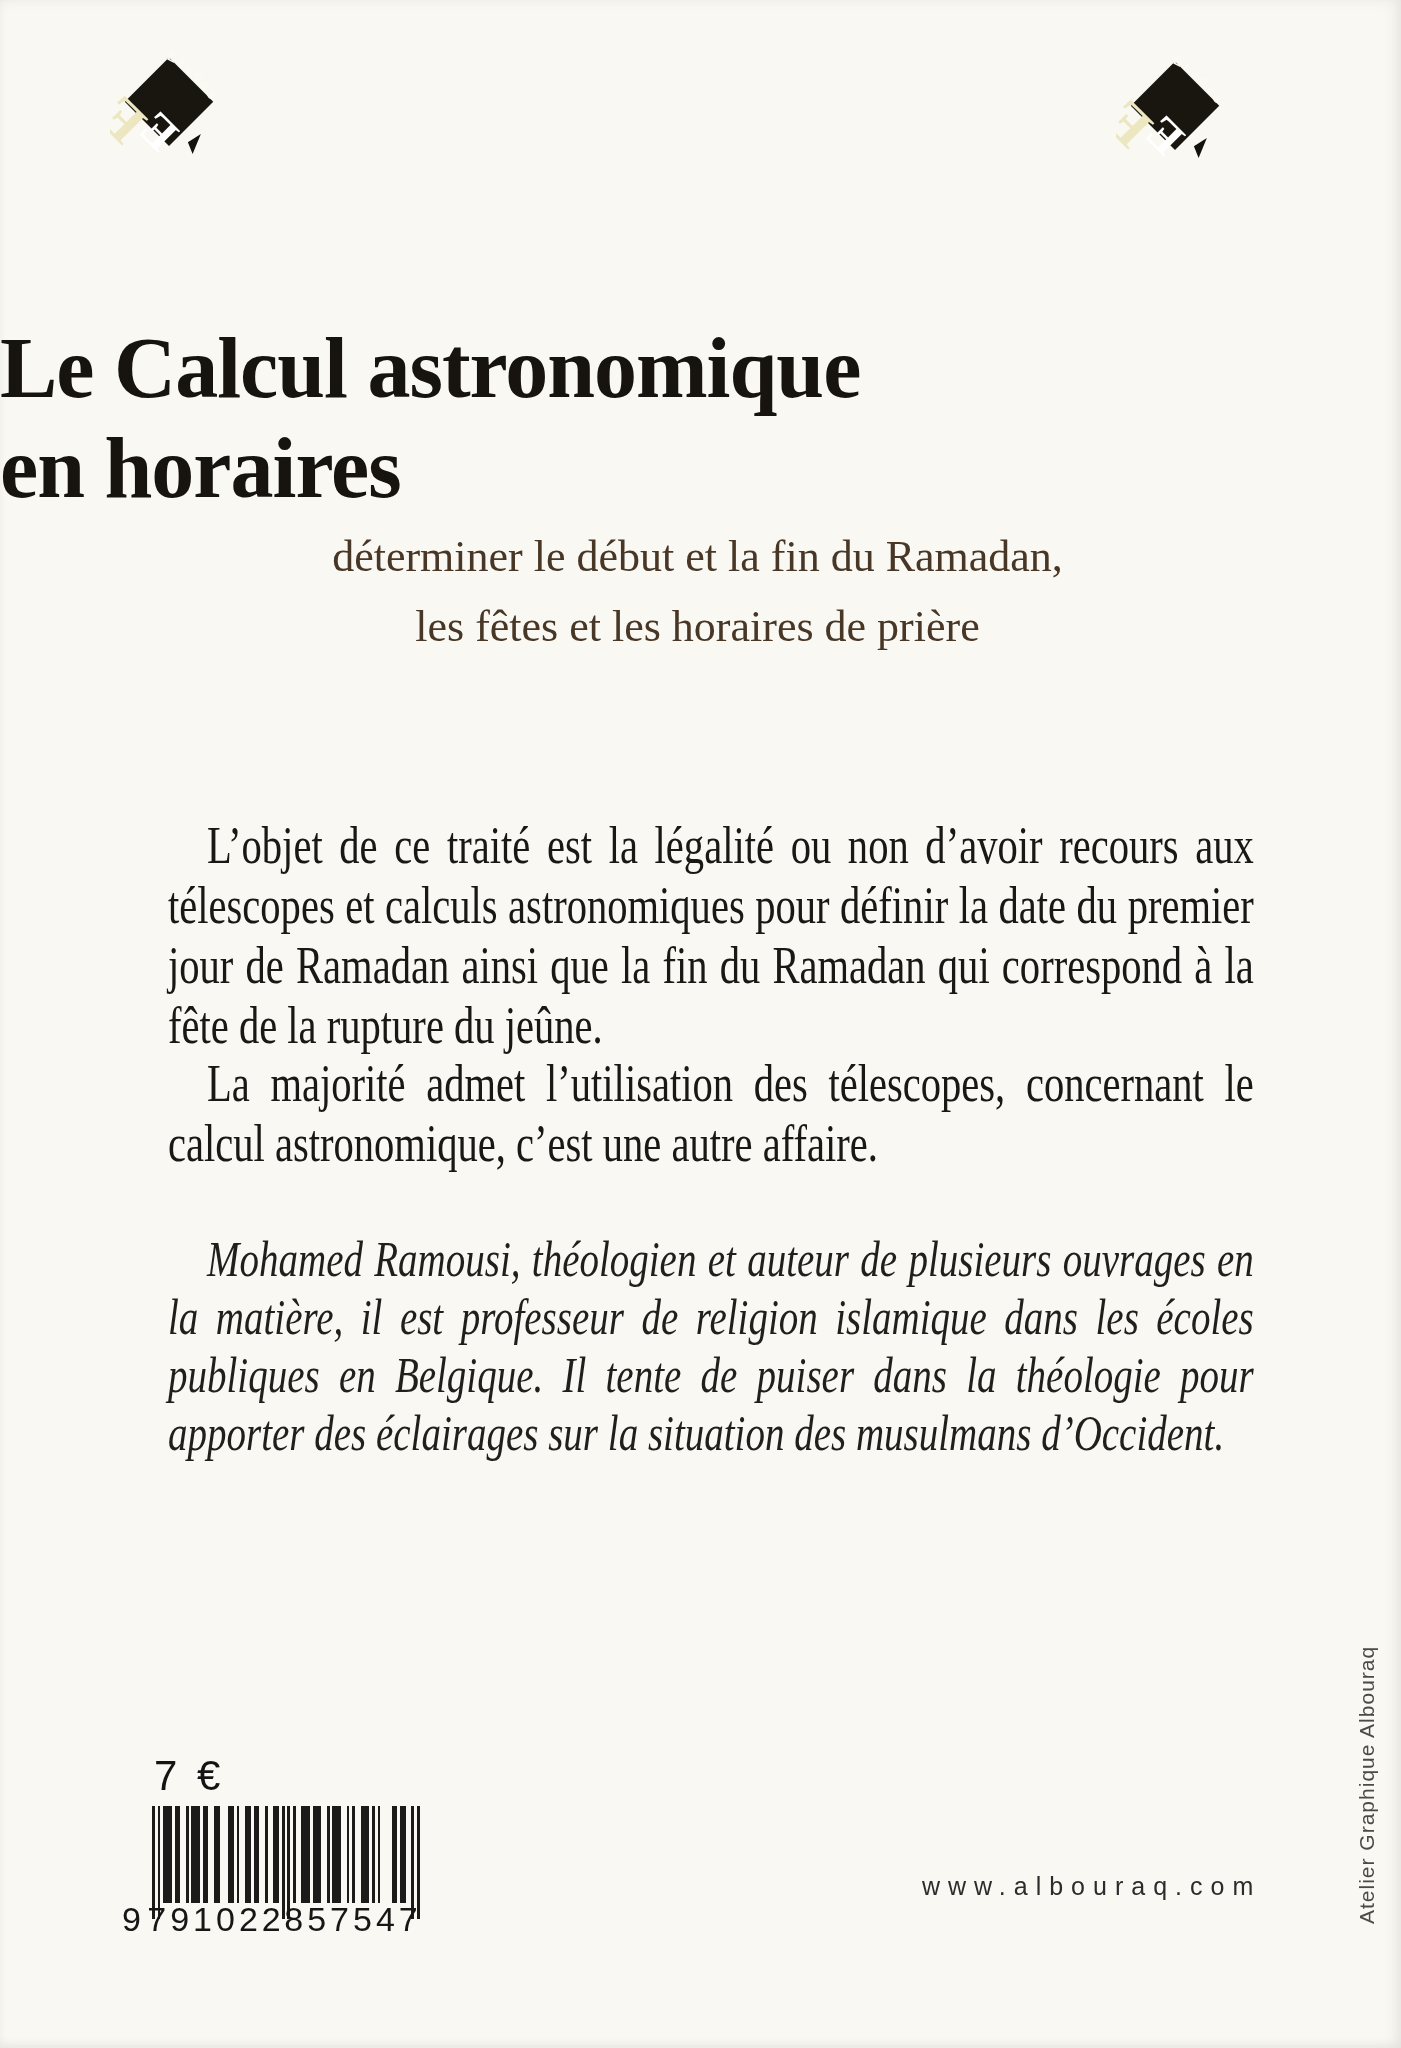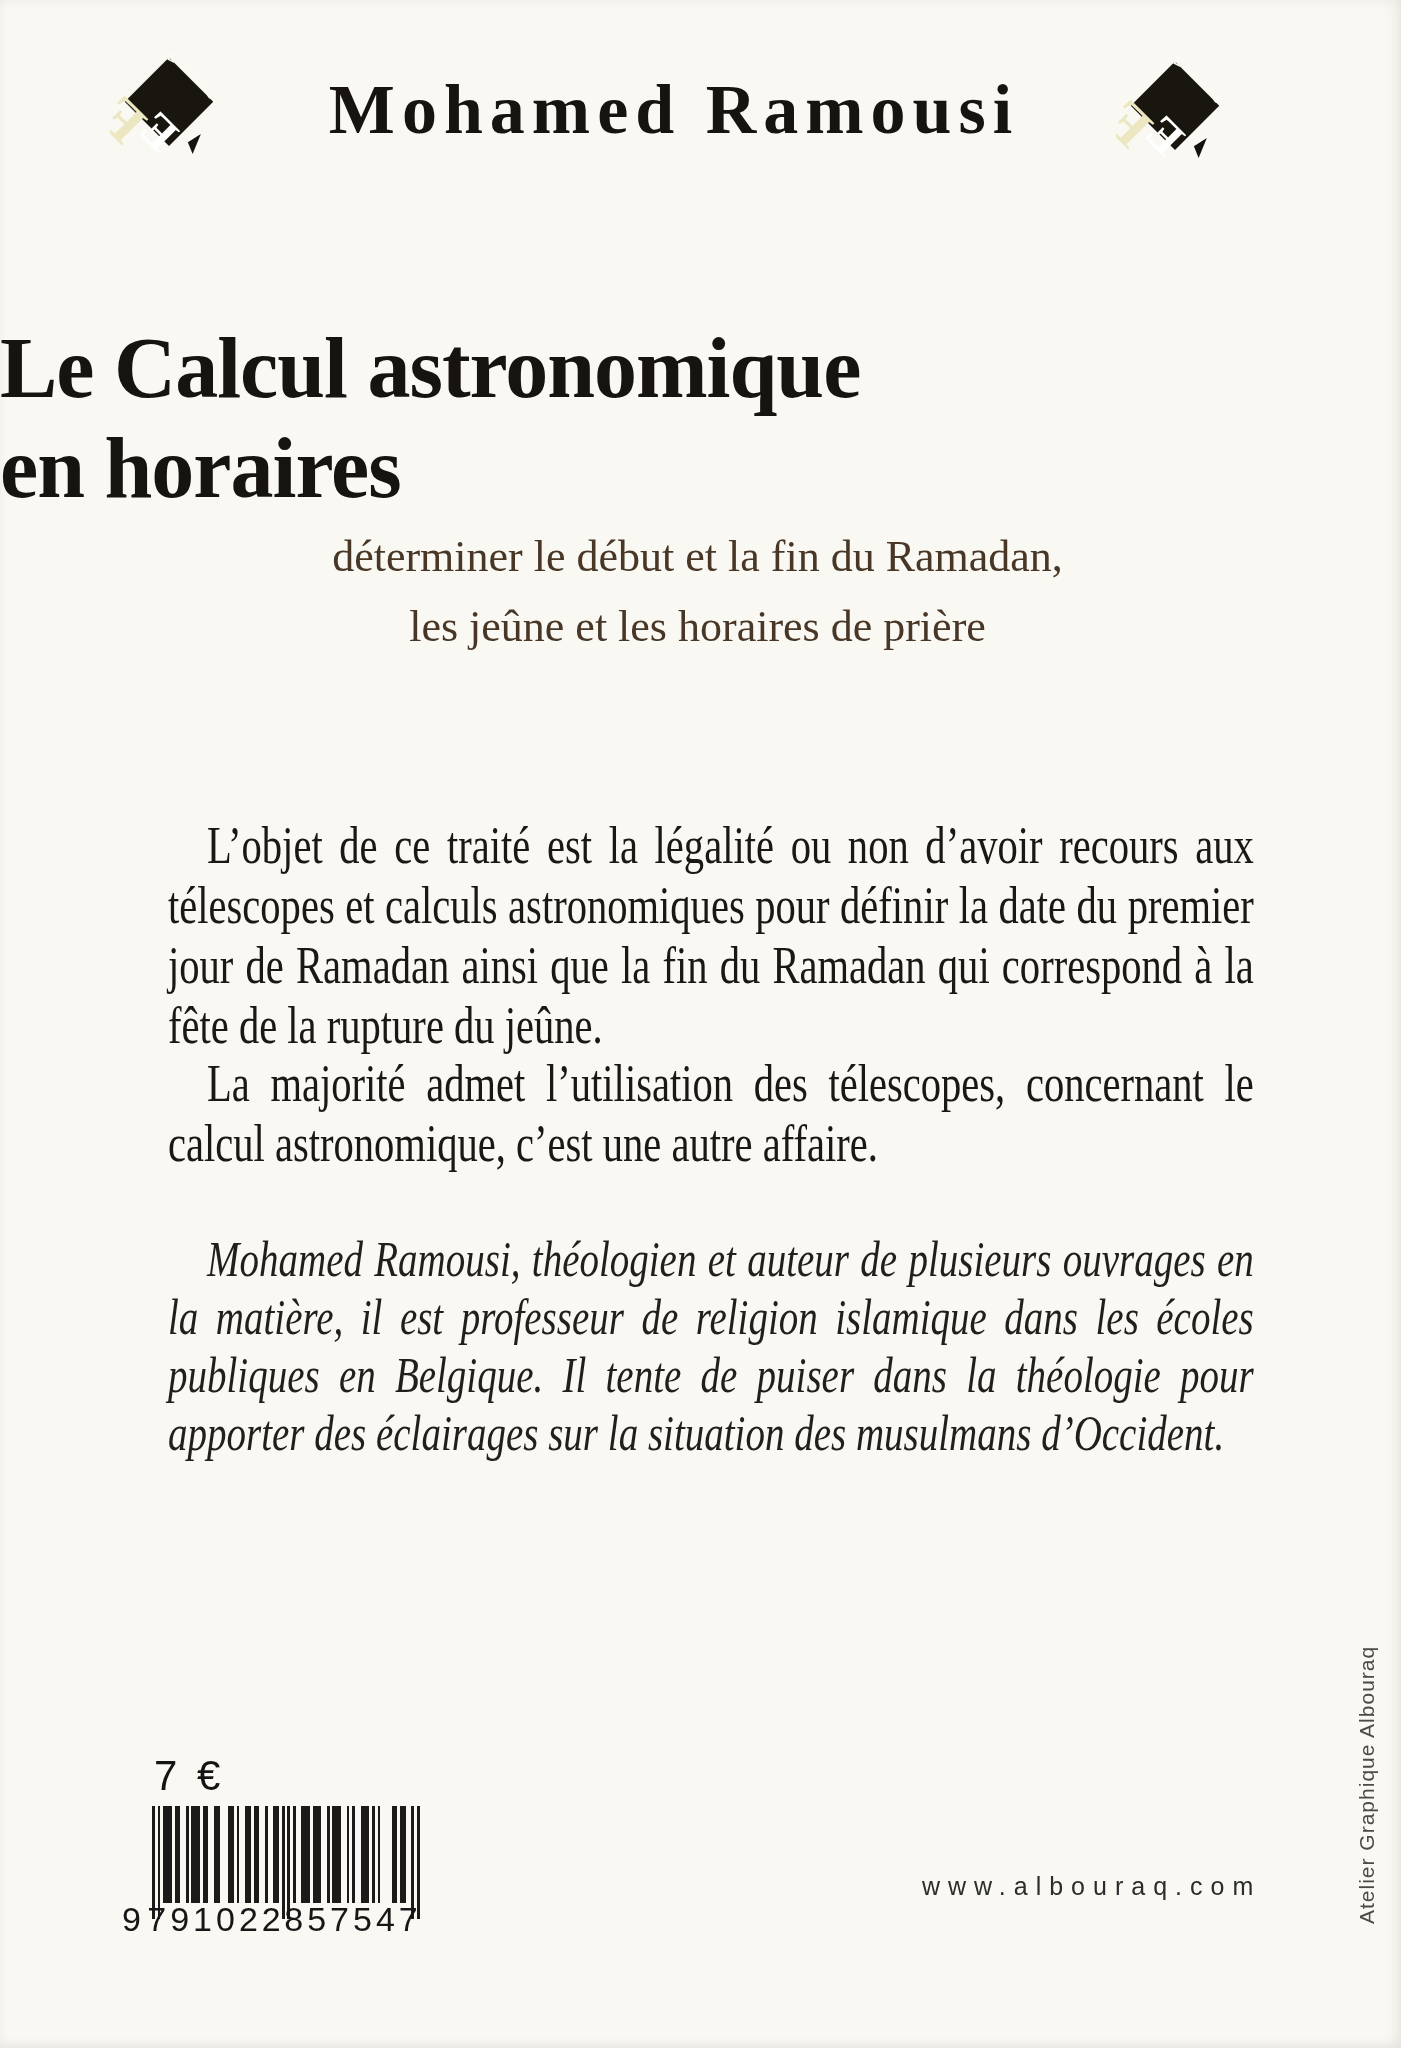--- a/index.html
+++ b/index.html
@@ -101,30 +101,29 @@
       <text transform="translate(60,76) rotate(-135)" font-family="Liberation Serif, serif" font-weight="bold" font-size="40" fill="#ffffff">E</text>
       <text transform="translate(33,66) rotate(-135)" font-family="Liberation Serif, serif" font-weight="bold" font-size="48" fill="#ece7c0">E</text>
       <path id="curveR" d="M 44 13 Q 72 24 88 55" fill="none"></path>
       <text font-family="Liberation Sans, sans-serif" font-size="11" font-weight="bold" fill="#fbfaf5" letter-spacing="3">
         <textPath href="#curveR" startOffset="4">Etudes</textPath>
       </text>
       <path d="M66 85 L77 78 L70 95 Z" fill="#15120e"></path>
     </svg>
   </div>
 
-  <div class="author">Mohamed Ramousi</div>
 
   <div class="title">
     <div>Le Calcul astronomique</div>
     <div>en horaires</div>
   </div>
 
   <div class="subtitle">
     <div>déterminer le début et la fin du Ramadan,</div>
-    <div>les jeûne et les horaires de prière</div>
+    <div>les fêtes et les horaires de prière</div>
   </div>
 
   <p class="bodytext para1">L’objet de ce traité est la légalité ou non d’avoir recours aux télescopes et calculs astronomiques pour définir la date du premier jour de Ramadan ainsi que la fin du Ramadan qui correspond à la fête de la rupture du jeûne.</p>
   <p class="bodytext para2">La majorité admet l’utilisation des télescopes, concernant le calcul astronomique, c’est une autre affaire.</p>
   <p class="bodytext bio">Mohamed Ramousi, théologien et auteur de plusieurs ouvrages en la matière, il est professeur de religion islamique dans les écoles publiques en Belgique. Il tente de puiser dans la théologie pour apporter des éclairages sur la situation des musulmans d’Occident.</p>
 
   <div class="price">7 €</div>
 
   <div class="barcode">
     <div class="bars" id="bars">

